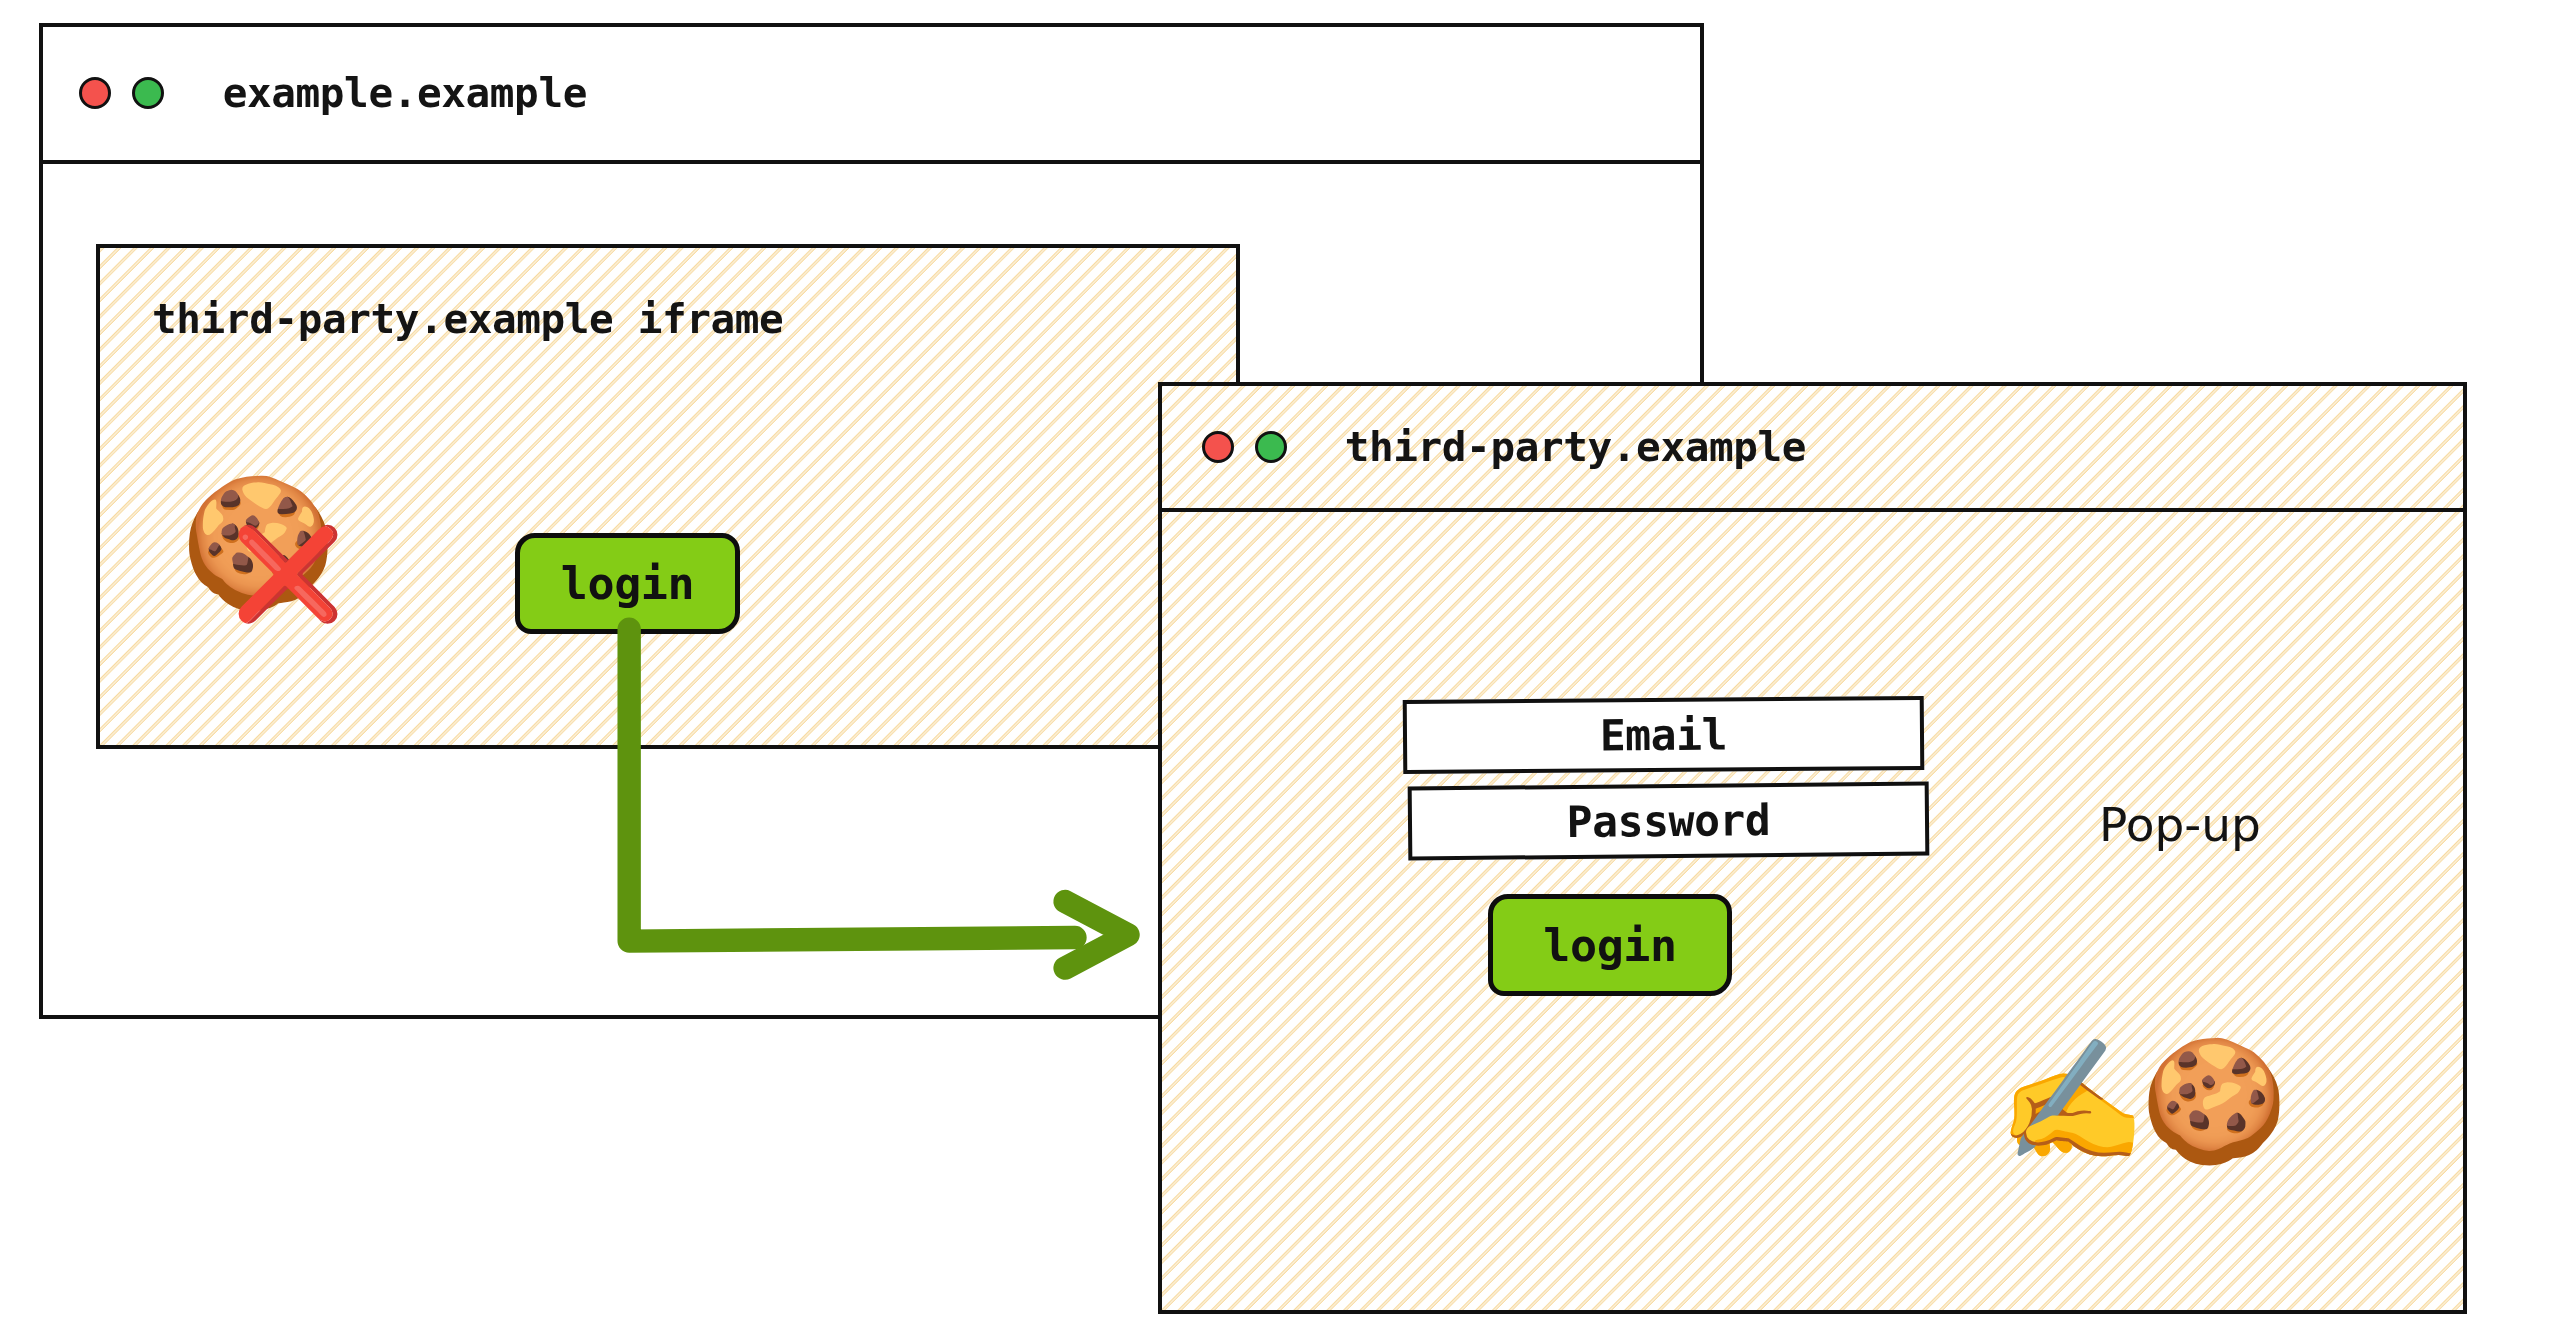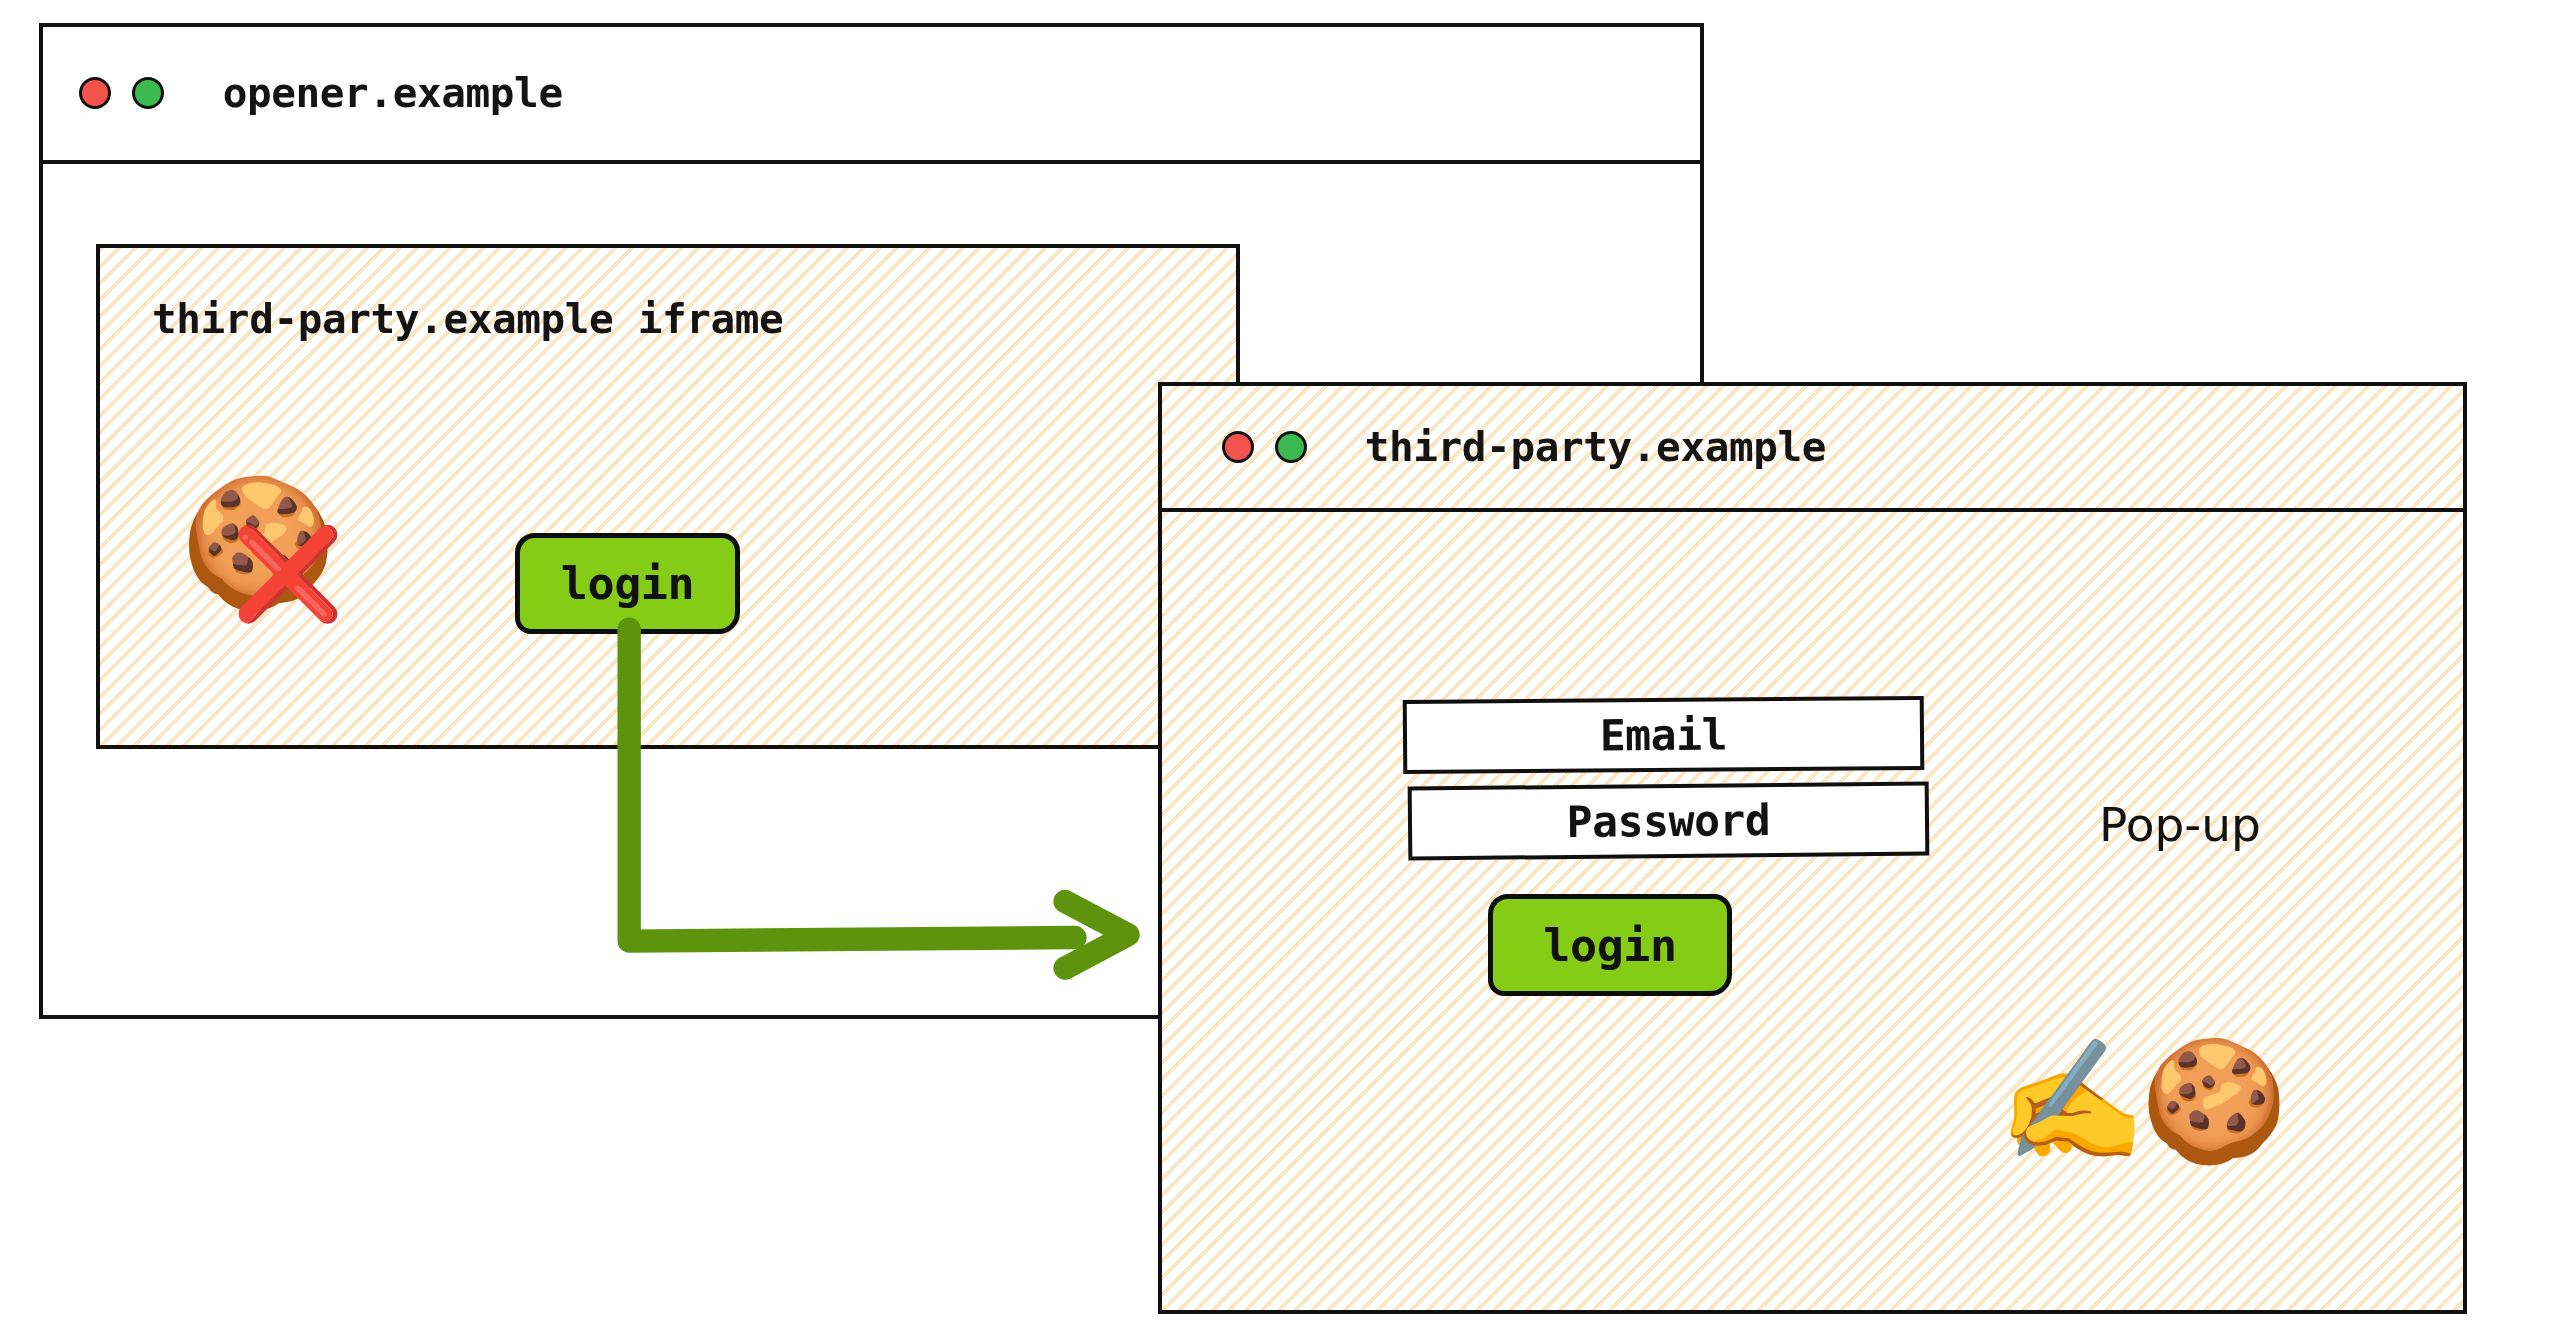--- a/index.html
+++ b/index.html
@@ -155,21 +155,21 @@
   }
 
   
   #popup-window {
     left: 1158px; top: 382px;
     width: 1309px; height: 932px;
     z-index: 8;
   }
   #popup-titlebar {
     height: 126px;
-    padding-left: 60px;
+    padding-left: 40px;
   }
   #popup-titlebar .win-title { margin-left: 58px; }
 
   #popup-body {
     position: absolute;
     left: 0; right: 0; top: 126px; bottom: 0; padding-left: 48px;
   }
 
   
   .sketch-input {
@@ -224,21 +224,21 @@
 </head>
 <body>
 
 <div class="win plain" id="opener-window">
 
   <div class="titlebar" id="opener-titlebar">
     <div class="dots">
       <span class="dot red"></span>
       <span class="dot green"></span>
     </div>
-    <span class="win-title">opener.example</span>
+    <span class="win-title">example.example</span>
   </div>
 
 </div>
 
 <div class="hatched" id="iframe-box">
   <span id="iframe-label">third-party.example iframe</span>
 </div>
 
 <div id="blocked-cookie">
   <span class="emoji">🍪</span>

